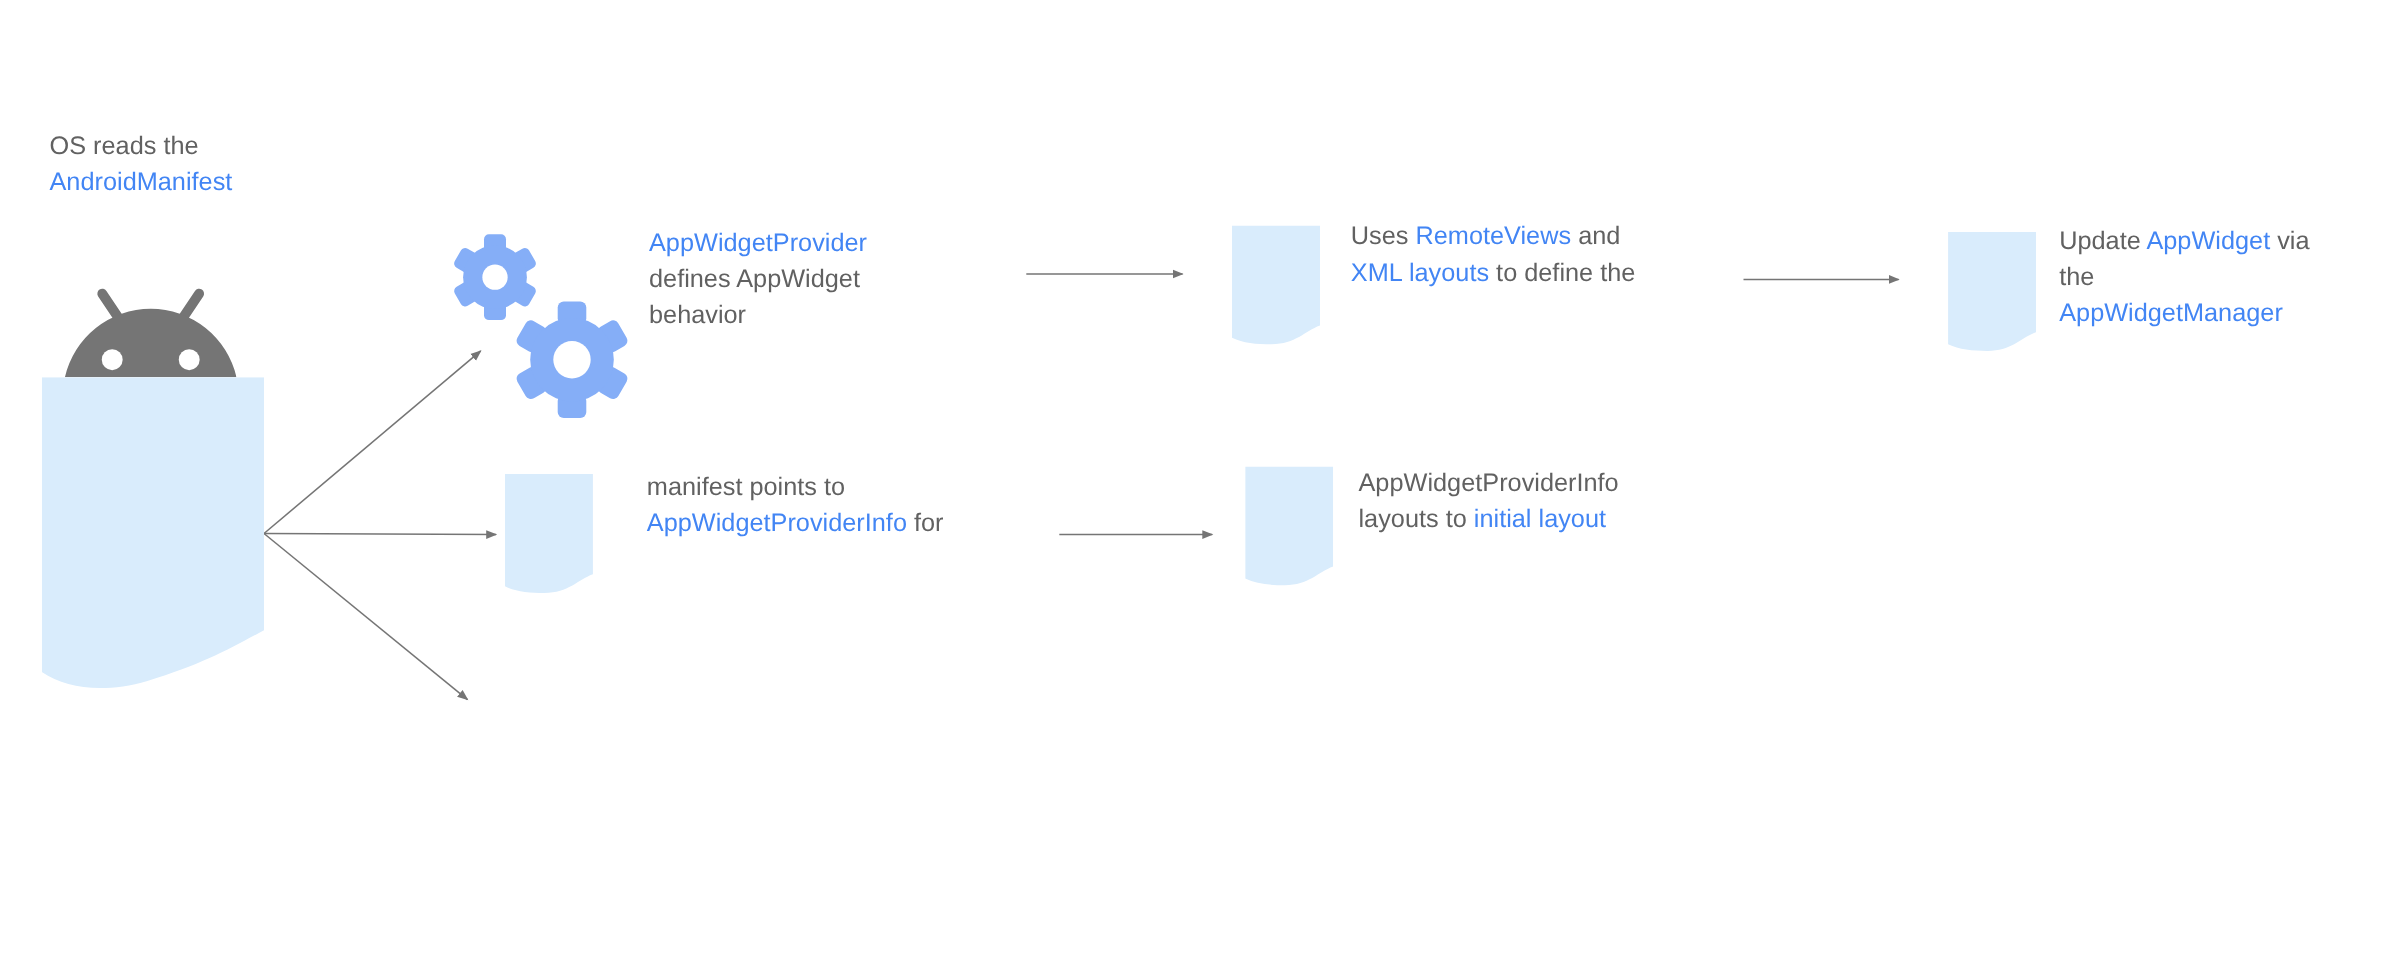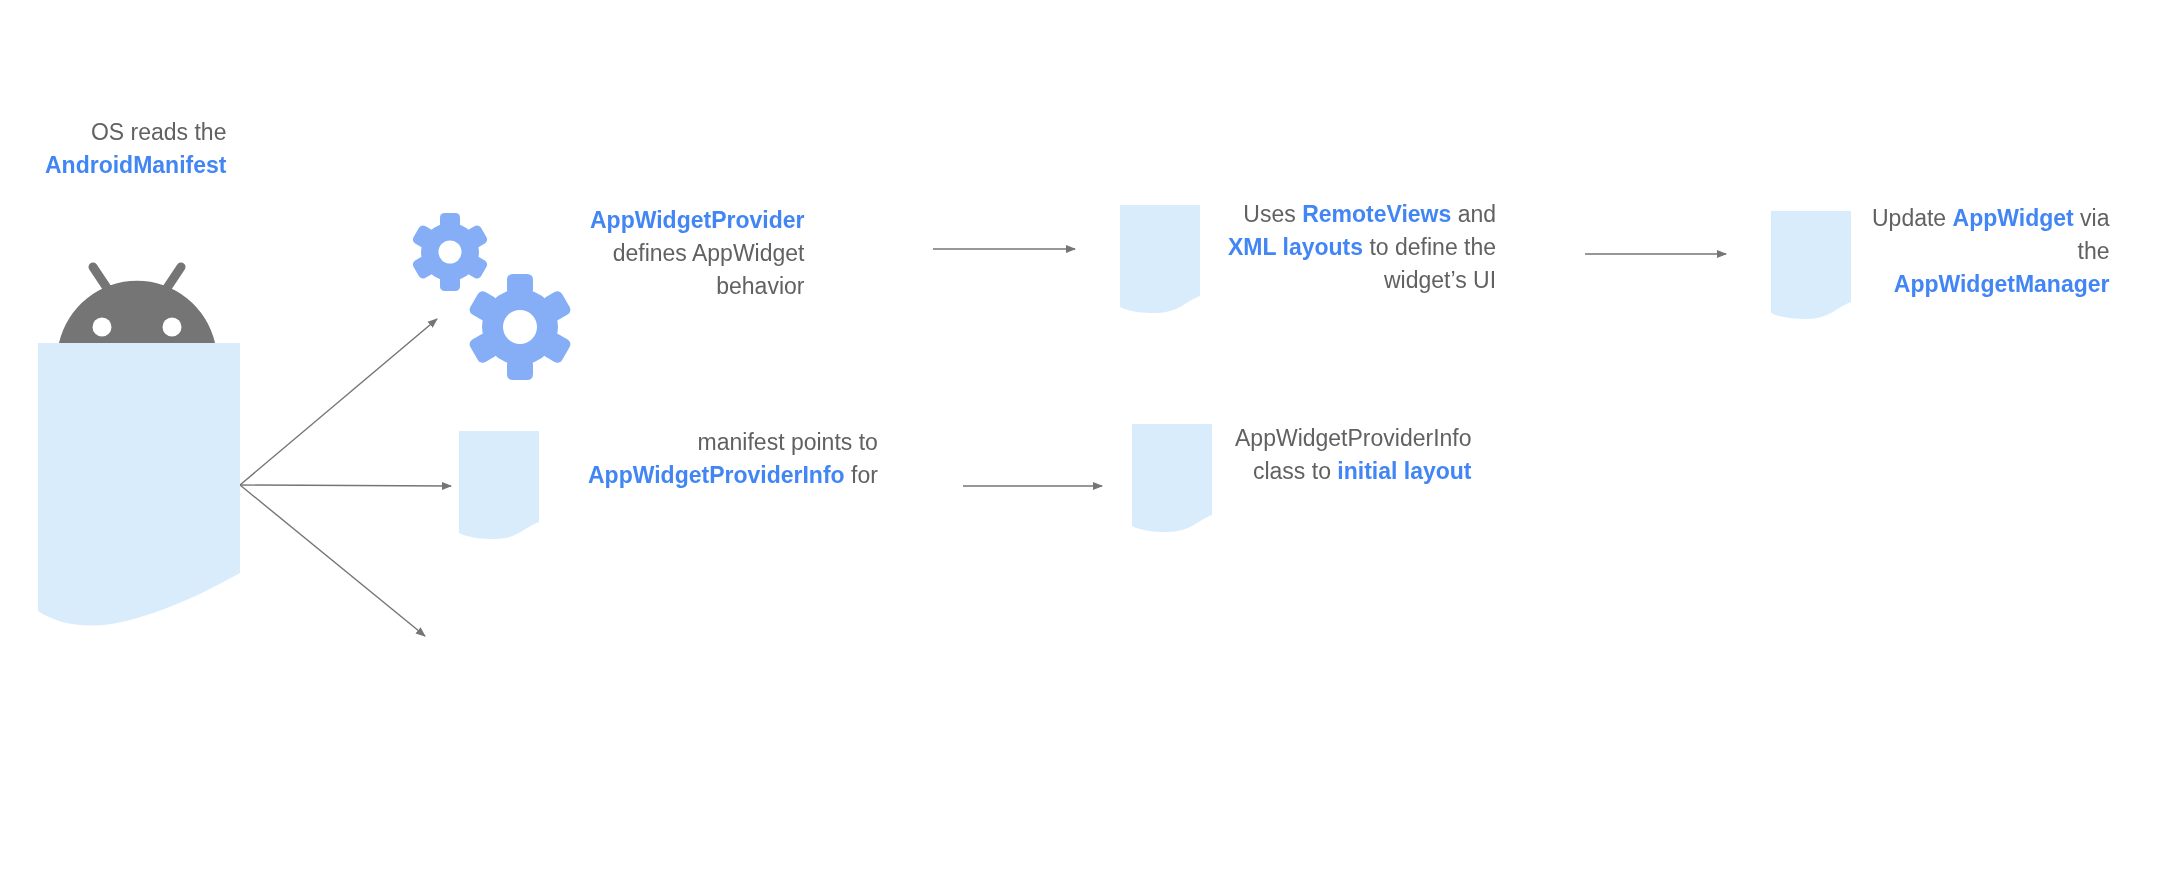--- a/index.html
+++ b/index.html
@@ -4,24 +4,24 @@
 <style>
   html,body{margin:0;padding:0}
   body{
     width:2166px;height:872px;position:relative;overflow:hidden;
     background:var(--background,#ffffff);
     font-family:"Liberation Sans",sans-serif;
   }
   .abs{position:absolute}
   .tblock{
     position:absolute;
-    font-size:23px;line-height:33px;white-space:nowrap;text-align:right;
+    font-size:23px;line-height:33px;white-space:nowrap;
   }
   .tblock .gray{color:var(--text-gray,#616161);font-weight:400}
-  .tblock .blue{color:var(--accent-blue,#4285F4);font-weight:700}
+  .tblock .blue{color:var(--accent-blue,#4285F4);font-weight:400}
   .doc-shape{fill:var(--doc-blue,#D9ECFC)}
   .gear{fill:var(--gear-blue,#85AEF7)}
   .gear-hole{fill:#ffffff}
   .robot{fill:var(--robot-gray,#757575)}
   .robot-stroke{stroke:var(--robot-gray,#757575)}
   .eye{fill:var(--eye-white,#ffffff)}
   .arrow-line{stroke:var(--arrow-gray,#757575);stroke-width:1.4;fill:none}
   .arrow-head{fill:var(--arrow-gray,#757575)}
   svg{display:block}
 </style>
@@ -101,29 +101,28 @@
     <div class="line"><span class="blue">AndroidManifest</span></div>
   </div>
 <div class="tblock" style="left:590px;top:204px">
     <div class="line"><span class="blue">AppWidgetProvider</span></div>
     <div class="line"><span class="gray">defines AppWidget</span></div>
     <div class="line"><span class="gray">behavior</span></div>
   </div>
 <div class="tblock" style="left:1228px;top:198px">
     <div class="line"><span class="gray">Uses </span><span class="blue">RemoteViews</span><span class="gray"> and</span></div>
     <div class="line"><span class="blue">XML layouts</span><span class="gray"> to define the</span></div>
-    <div class="line"><span class="gray">widget’s UI</span></div>
   </div>
 <div class="tblock" style="left:1872px;top:202px">
     <div class="line"><span class="gray">Update </span><span class="blue">AppWidget</span><span class="gray"> via</span></div>
     <div class="line"><span class="gray">the</span></div>
     <div class="line"><span class="blue">AppWidgetManager</span></div>
   </div>
 <div class="tblock" style="left:588px;top:426px">
     <div class="line"><span class="gray">manifest points to</span></div>
     <div class="line"><span class="blue">AppWidgetProviderInfo</span><span class="gray"> for</span></div>
   </div>
 <div class="tblock" style="left:1235px;top:422px">
     <div class="line"><span class="gray">AppWidgetProviderInfo</span></div>
-    <div class="line"><span class="gray">class to </span><span class="blue">initial layout</span></div>
+    <div class="line"><span class="gray">layouts to </span><span class="blue">initial layout</span></div>
   </div>
 <div class="tblock" style="left:432px;top:588px">
   </div>
 
 </body></html>

